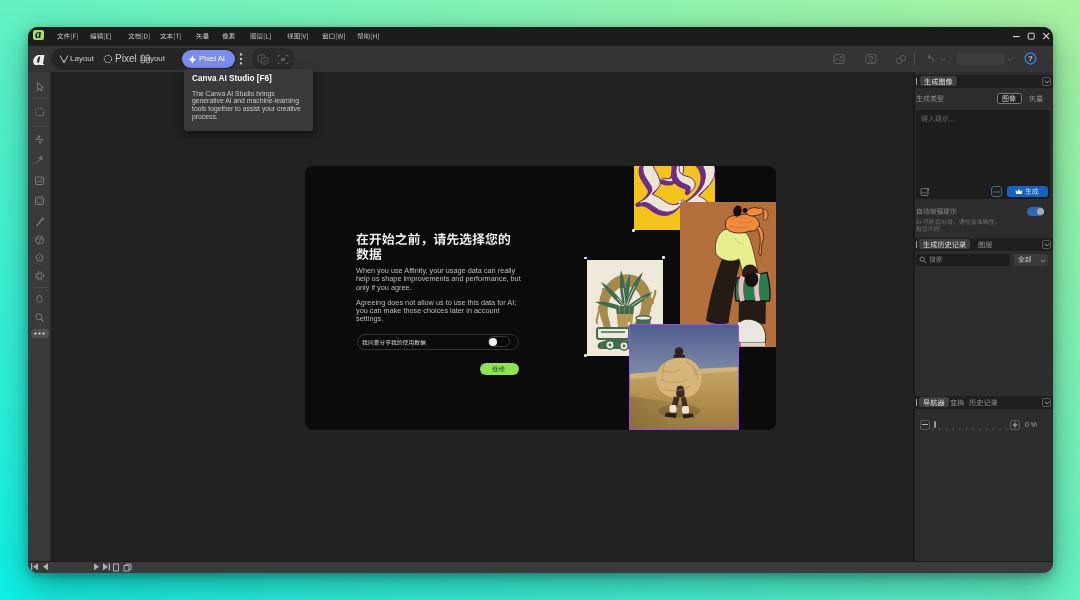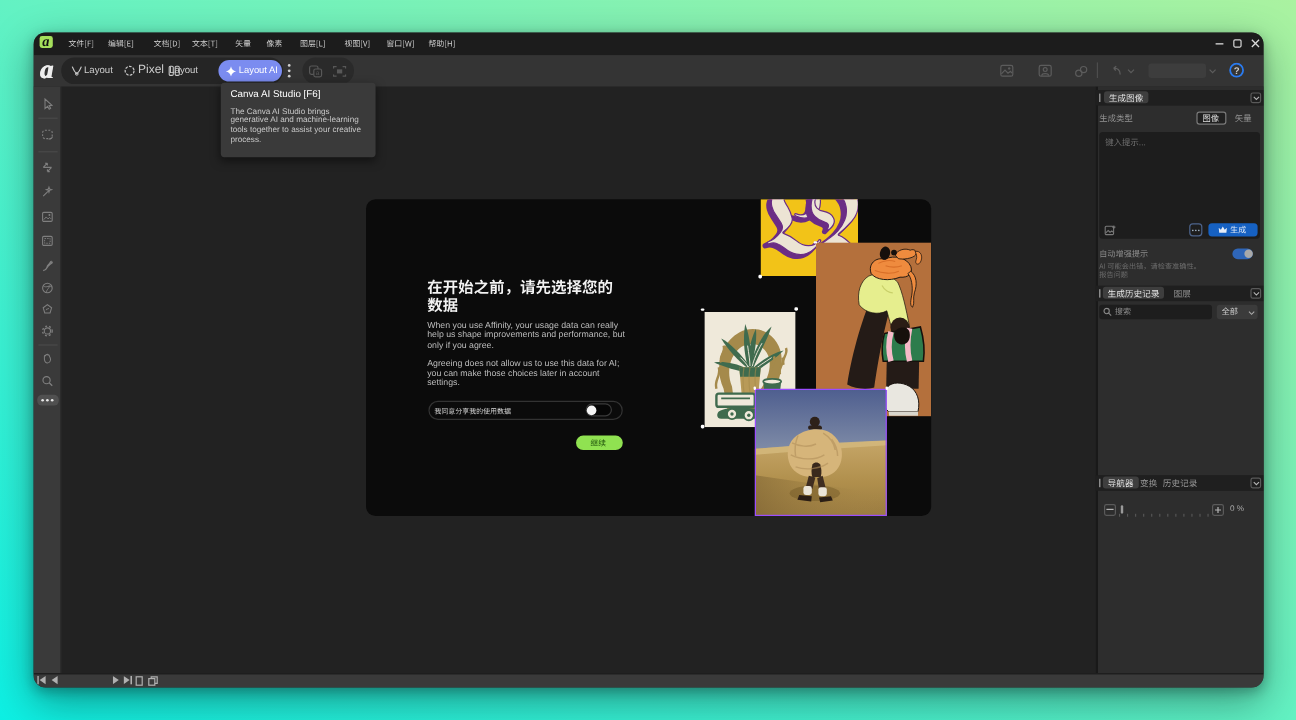--- a/index.html
+++ b/index.html
@@ -69,21 +69,21 @@
     <div class="abs" style="left:87px;top:23.5px;color:#cdcdcd;font-size:10px;line-height:16px">Pixel</div>
     <svg class="abs" style="left:112px;top:27px" width="11" height="10" viewBox="0 0 11 10">
       <rect x="1" y="1.2" width="3.4" height="7.6" rx="1" fill="none" stroke="#c9c9c9" stroke-width=".9"></rect>
       <rect x="6" y="1.2" width="3.4" height="7.6" rx="1" fill="none" stroke="#c9c9c9" stroke-width=".9"></rect>
     </svg>
     <div class="abs" style="left:113px;top:23.5px;color:#cdcdcd;font-size:8px;line-height:16px">Layout</div>
     <div class="abs" style="left:154px;top:23px;width:52.5px;height:18px;background:#7b8cf0;border-radius:9px"></div>
     <svg class="abs" style="left:160px;top:27.5px" width="9" height="9" viewBox="0 0 9 9">
       <path d="M4.5 .2 C4.9 2.6 6.4 4.1 8.8 4.5 C6.4 4.9 4.9 6.4 4.5 8.8 C4.1 6.4 2.6 4.9 .2 4.5 C2.6 4.1 4.1 2.6 4.5 .2 Z" fill="#fff"></path>
     </svg>
-    <div class="abs" style="left:171px;top:24px;color:#fff;font-size:7.8px;line-height:16px">Layout AI</div>
+    <div class="abs" style="left:171px;top:24px;color:#fff;font-size:7.8px;line-height:16px">Pixel AI</div>
     <svg class="abs" style="left:211px;top:25px" width="4" height="14" viewBox="0 0 4 14">
       <circle cx="2" cy="2.5" r="1.15" fill="#d0d0d0"></circle>
       <circle cx="2" cy="7" r="1.15" fill="#d0d0d0"></circle>
       <circle cx="2" cy="11.5" r="1.15" fill="#d0d0d0"></circle>
     </svg>
     <div class="abs" style="left:224px;top:21px;width:43px;height:22px;background:#2a2a2a;border-radius:11px"></div>
     <svg class="abs" style="left:229px;top:26.5px" width="12" height="11" viewBox="0 0 12 11">
       <rect x="1" y="1" width="7" height="7" rx="1.5" fill="none" stroke="#585858" stroke-width="1"></rect>
       <rect x="4.5" y="3.5" width="6.5" height="6.5" rx="1.5" fill="#2a2a2a" stroke="#585858" stroke-width="1"></rect>
       <text x="7.6" y="8.9" font-size="5.5" fill="#585858" font-family="Liberation Sans" text-anchor="middle">a</text>
@@ -451,14 +451,14 @@
       </svg>
     </div>
     <div class="abs" style="left:604.3px;top:202.3px;width:2.4px;height:2.4px;background:#fff;border-radius:50%;z-index:5"></div>
     <div class="abs" style="left:650.3px;top:173.8px;width:2.4px;height:2.4px;background:#fff;border-radius:50%;z-index:5"></div>
     <div class="abs" style="left:556.3px;top:229.8px;width:2.4px;height:2.4px;background:#fff;border-radius:50%;z-index:5"></div>
     <div class="abs" style="left:634.3px;top:229.3px;width:2.4px;height:2.4px;background:#fff;border-radius:50%;z-index:5"></div>
     <div class="abs" style="left:556.3px;top:327.3px;width:2.4px;height:2.4px;background:#fff;border-radius:50%;z-index:5"></div>
     <div class="abs" style="left:599.8px;top:295.3px;width:2.4px;height:2.4px;background:#fff;border-radius:50%;z-index:5"></div>
     <div class="abs" style="left:709.8px;top:295.3px;width:2.4px;height:2.4px;background:#fff;border-radius:50%;z-index:5"></div>
     <div class="abs" style="left:156px;top:41.5px;width:129px;height:62.5px;background:#3a3a3a;border-radius:3px;box-shadow:0 3px 8px rgba(0,0,0,.5);z-index:10"></div>
-    <div class="abs" style="left:164px;top:47px;color:#fff;font-size:8.2px;font-weight:normal;z-index:11">Canva AI Studio [F6]</div>
+    <div class="abs" style="left:164px;top:47px;color:#fff;font-size:8.2px;font-weight:bold;z-index:11">Canva AI Studio [F6]</div>
     <div class="abs" style="left:164px;top:62.5px;color:#c9c9c9;font-size:6.8px;line-height:7.8px;z-index:11">The Canva AI Studio brings<br>generative AI and machine-learning<br>tools together to assist your creative<br>process.</div>
   </div>
 </body></html>

